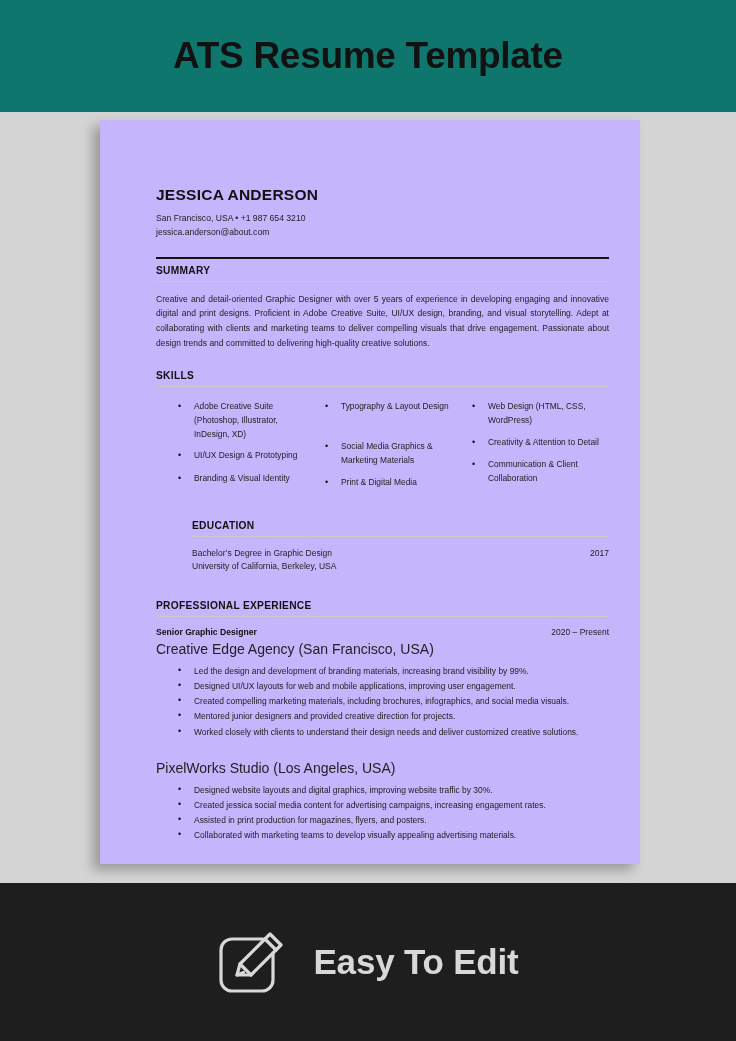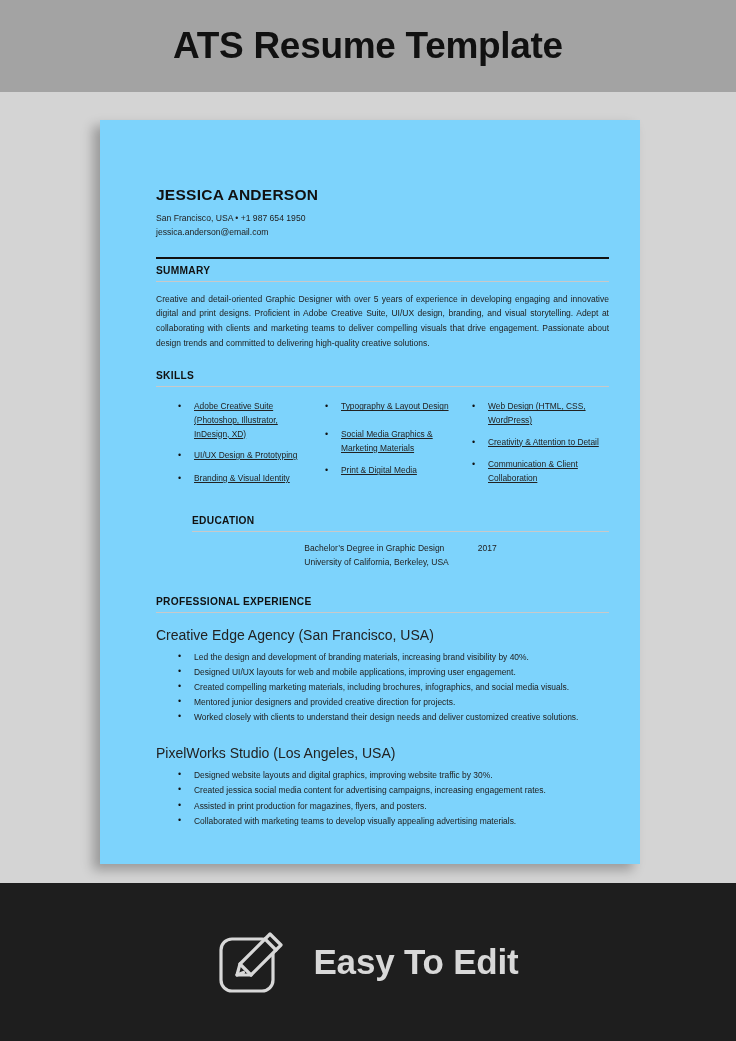--- a/index.html
+++ b/index.html
@@ -11,25 +11,25 @@
   }
 
   body {
     background: #d4d4d4;
     font-family: "Liberation Sans", sans-serif;
     position: relative;
   }
 
   
   .top-banner {
-    height: 92px;
+    height: 112px;
     display: flex;
     align-items: center;
     justify-content: center;
-    background: #a3a3a3;
+    background: #0f766e;
   }
   .top-title {
     font-size: 37px;
     font-weight: bold;
     color: #111111;
     letter-spacing: -0.3px;
     font-family: "Liberation Sans", sans-serif;
   }
 
   
@@ -60,21 +60,21 @@
     letter-spacing: -0.2px;
   }
 
   
   .sheet {
     position: absolute;
     left: 100px;
     top: 120px;
     width: 540px;
     height: 744px;
-    background: #7dd3fc;
+    background: #c4b5fd;
     box-shadow: -7px 6px 11px rgba(0,0,0,0.28);
     z-index: 2;
     overflow: hidden;
   }
   .sheet-inner {
     padding: 66px 31px 0 56px;
     color: #1a1a1a;
   }
 
   
@@ -127,36 +127,35 @@
     padding-top: 3px;
   }
   .skill-col { }
   .skill-item {
     position: relative;
     font-size: 8.4px;
     line-height: 1.62;
     color: #222;
     padding-left: 16px;
     margin-bottom: 8px;
-    text-decoration: underline;
   }
   .skill-item::before {
     content: "\2022";
     position: absolute;
     left: 0;
     top: -1px;
     font-size: 9px;
     color: #111;
   }
   .skill-item.spaced { margin-top: 9px; }
 
   
   .edu-row {
     display: flex;
-    justify-content: center;
+    justify-content: space-between;
     align-items: flex-start;
     font-size: 8.5px;
     line-height: 1.62;
     color: #222;
     gap: 29px;
   }
   .edu-left { }
   .edu-year { font-size: 8.5px; color: #222; white-space: nowrap; }
 
   
@@ -226,22 +225,22 @@
     </svg>
   </div>
   <div class="bottom-title">Easy To Edit</div>
 </div>
 
 <div class="sheet">
   <div class="sheet-inner">
 
     <div>
       <div class="cand-name">JESSICA ANDERSON</div>
-      <div class="cand-line">San Francisco, USA • +1 987 654 1950</div>
-      <div class="cand-line">jessica.anderson@email.com</div>
+      <div class="cand-line">San Francisco, USA • +1 987 654 3210</div>
+      <div class="cand-line">jessica.anderson@about.com</div>
     </div>
 
     <div class="section">
       <div class="rule-thick"></div>
       <div class="sec-head">SUMMARY</div>
       <div class="rule-thin"></div>
       <div class="sec-body">
         <div class="summary-text">Creative and detail-oriented Graphic Designer with over 5 years of experience in developing engaging and innovative digital and print designs. Proficient in Adobe Creative Suite, UI/UX design, branding, and visual storytelling. Adept at collaborating with clients and marketing teams to deliver compelling visuals that drive engagement. Passionate about design trends and committed to delivering high-quality creative solutions.</div>
       </div>
     </div>
@@ -253,21 +252,21 @@
         <div class="skills-grid">
 
           <div class="skill-col">
             <div class="skill-item">Adobe Creative Suite (Photoshop, Illustrator, InDesign, XD)</div>
             <div class="skill-item">UI/UX Design &amp; Prototyping</div>
             <div class="skill-item spaced">Branding &amp; Visual Identity</div>
           </div>
 
           <div class="skill-col">
             <div class="skill-item">Typography &amp; Layout Design</div>
-            <div class="skill-item" style="margin-top:14px">Social Media Graphics &amp; Marketing Materials</div>
+            <div class="skill-item" style="margin-top:26px">Social Media Graphics &amp; Marketing Materials</div>
             <div class="skill-item spaced">Print &amp; Digital Media</div>
           </div>
 
           <div class="skill-col">
             <div class="skill-item">Web Design (HTML, CSS, WordPress)</div>
             <div class="skill-item" style="margin-top:5px">Creativity &amp; Attention to Detail</div>
             <div class="skill-item spaced">Communication &amp; Client Collaboration</div>
           </div>
 
         </div>
@@ -287,23 +286,27 @@
         </div>
       </div>
     </div>
 
     <div class="section mt-exp">
       <div class="sec-head">PROFESSIONAL EXPERIENCE</div>
       <div class="rule-thin"></div>
       <div class="sec-body">
 
         <div class="job">
+          <div class="job-top">
+            <div class="job-title">Senior Graphic Designer</div>
+            <div class="job-dates">2020 – Present</div>
+          </div>
           <div class="job-company">Creative Edge Agency (San Francisco, USA)</div>
           <div class="job-bullets">
-            <div class="job-bullet">Led the design and development of branding materials, increasing brand visibility by 40%.</div>
+            <div class="job-bullet">Led the design and development of branding materials, increasing brand visibility by 99%.</div>
             <div class="job-bullet">Designed UI/UX layouts for web and mobile applications, improving user engagement.</div>
             <div class="job-bullet">Created compelling marketing materials, including brochures, infographics, and social media visuals.</div>
             <div class="job-bullet">Mentored junior designers and provided creative direction for projects.</div>
             <div class="job-bullet">Worked closely with clients to understand their design needs and deliver customized creative solutions.</div>
           </div>
         </div>
 
         <div class="job" style="margin-top:18px">
           <div class="job-company">PixelWorks Studio (Los Angeles, USA)</div>
           <div class="job-bullets">

